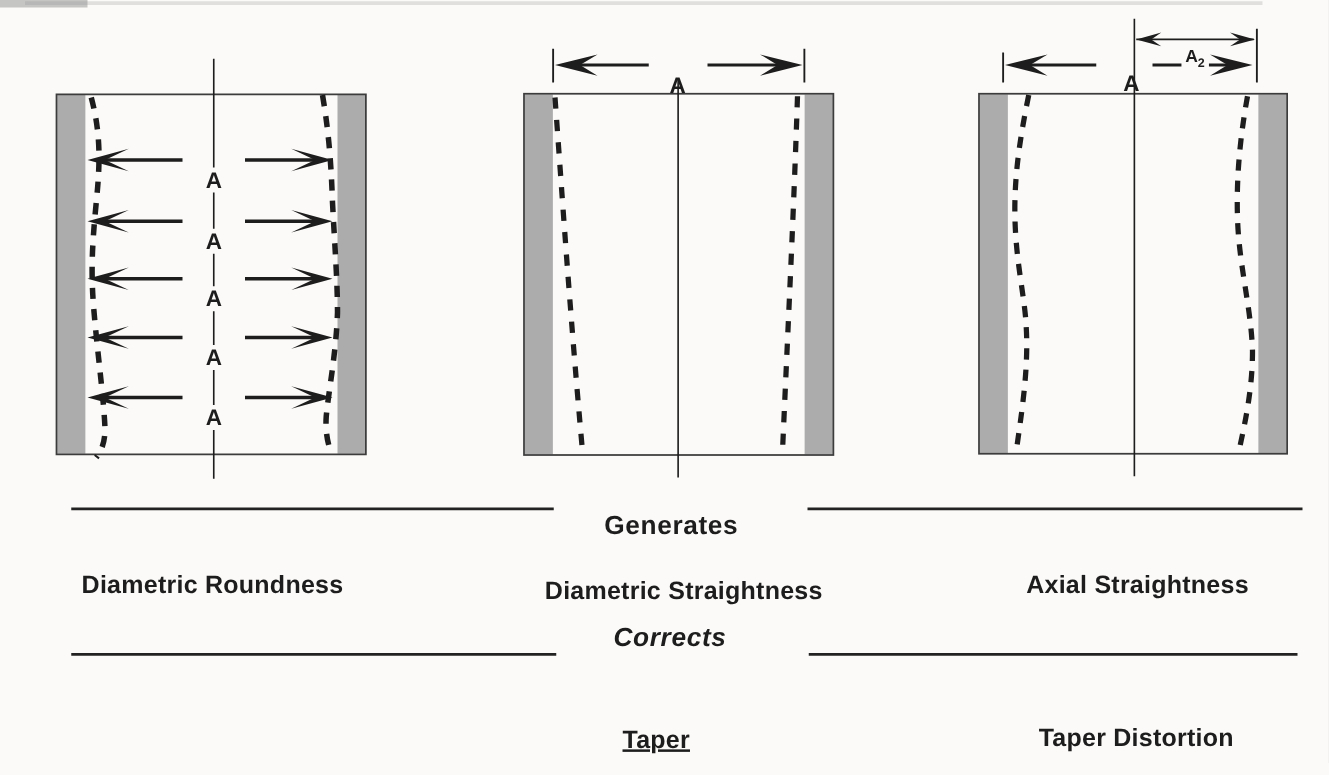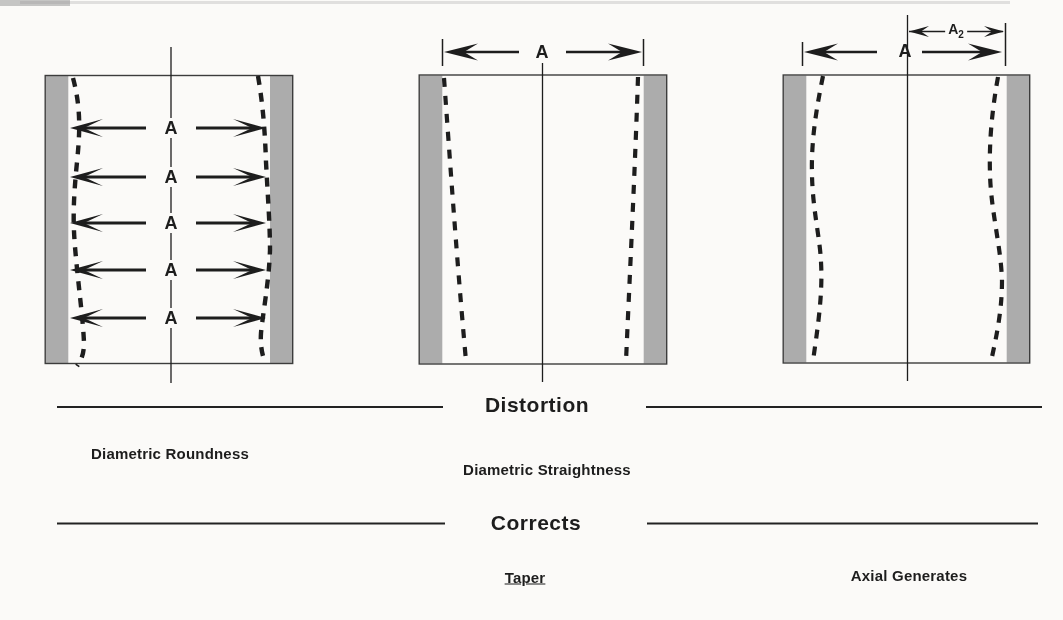--- a/index.html
+++ b/index.html
@@ -3,23 +3,23 @@
 <meta charset="utf-8">
 <style>
   html,body{margin:0;padding:0;background:#e8e8e8;}
   #stage{
     position:relative;width:1063px;height:620px;margin:0 auto;
     background:var(--background,#fbfaf8);
     font-family:"Liberation Sans",sans-serif;color:var(--ink,#1d1d1d);
     overflow:hidden;
   }
   #fig-svg{position:absolute;left:0;top:0;}
-  .txt{position:absolute;transform:translate(-50%,-50%);white-space:nowrap;}
+  .txt{position:absolute;transform:translate(-50%,-50%);white-space:nowrap;margin-top:16px;}
   .section-title{font-size:21px;font-weight:bold;letter-spacing:.5px;}
-  .panel-label{font-size:15px;font-weight:bold;letter-spacing:.2px;}
+  .panel-label{font-size:20px;font-weight:bold;letter-spacing:.2px;}
   .a-label{font-size:18px;font-weight:bold;line-height:1;}
   .a-mask{background:var(--background,#fbfaf8);padding:1px 4px;}
   .a2-label{font-size:14px;font-weight:bold;background:var(--background,#fbfaf8);padding:0 3px;line-height:1;}
   .a2-label sub{font-size:10px;}
   .scan-artifact{position:absolute;pointer-events:none;}
 </style>
 </head>
 <body>
 
 <div id="stage">
@@ -127,22 +127,23 @@
   <span class="txt a-label a-mask" style="left:171px;top:128px;">A</span>
   <span class="txt a-label a-mask" style="left:171px;top:177px;">A</span>
   <span class="txt a-label a-mask" style="left:171px;top:223px;">A</span>
   <span class="txt a-label a-mask" style="left:171px;top:270px;">A</span>
   <span class="txt a-label a-mask" style="left:171px;top:318px;">A</span>
 
   <span class="txt a-label" style="left:542px;top:52px;">A</span>
   <span class="txt a-label" style="left:905px;top:51px;">A</span>
   <span class="txt a2-label" style="left:956px;top:31px;"><span>A</span><sub>2</sub></span>
 
-  <span class="txt section-title" style="left:537px;top:405px;">Distortion</span>
-  <span class="txt section-title" style="left:536px;top:523px;">Corrects</span>
+  <span class="txt section-title" style="left:537px;top:405px;">Generates</span>
+  <span class="txt section-title" style="left:536px;top:495px;font-style:italic;">Corrects</span>
 
   <span class="txt panel-label" style="left:170px;top:453px;">Diametric Roundness</span>
-  <span class="txt panel-label" style="left:547px;top:469px;">Diametric Straightness</span>
+  <span class="txt panel-label" style="left:547px;top:458px;">Diametric Straightness</span>
+  <span class="txt panel-label" style="left:910px;top:453px;">Axial Straightness</span>
 
   <span class="txt panel-label" style="left:525px;top:577px;text-decoration:underline;">Taper</span>
-  <span class="txt panel-label" style="left:909px;top:575px;">Axial Generates</span>
+  <span class="txt panel-label" style="left:909px;top:575px;">Taper Distortion</span>
 
 </div>
 
 </body></html>

